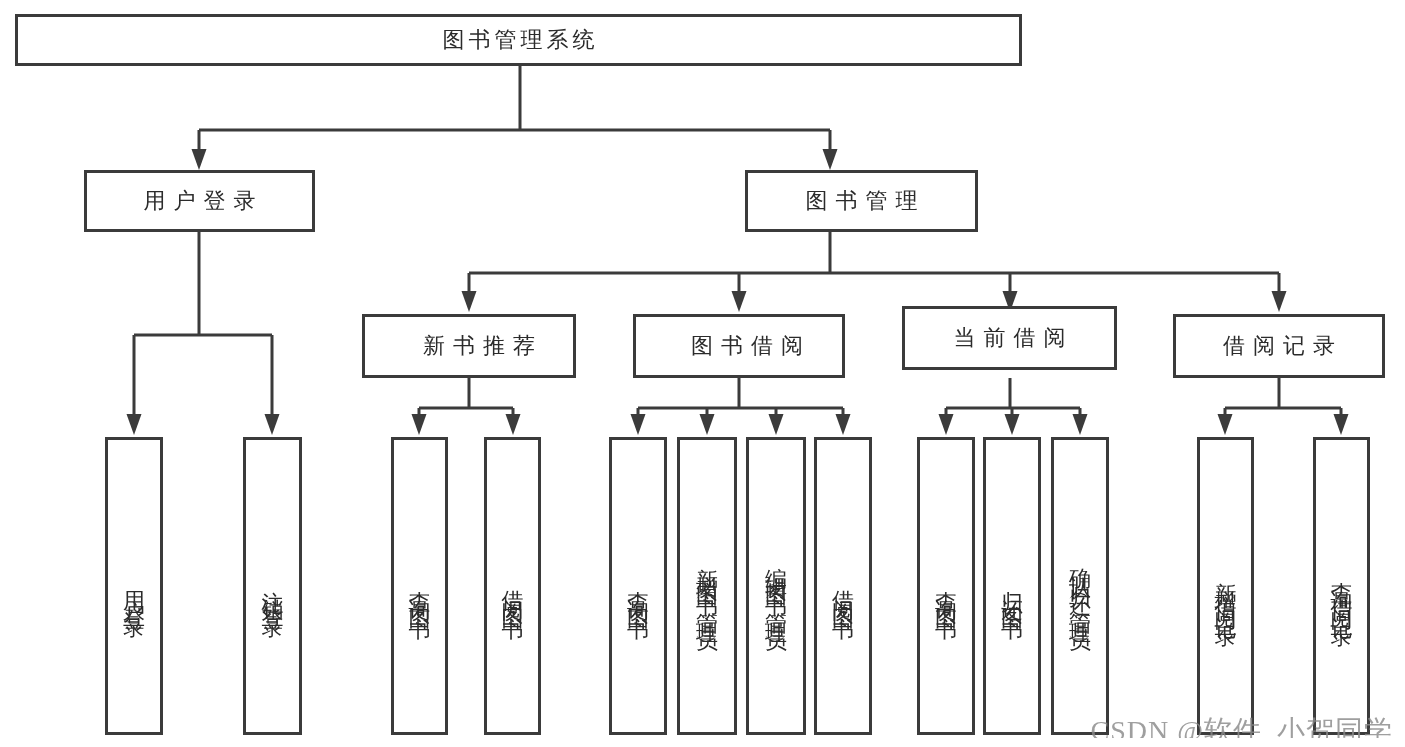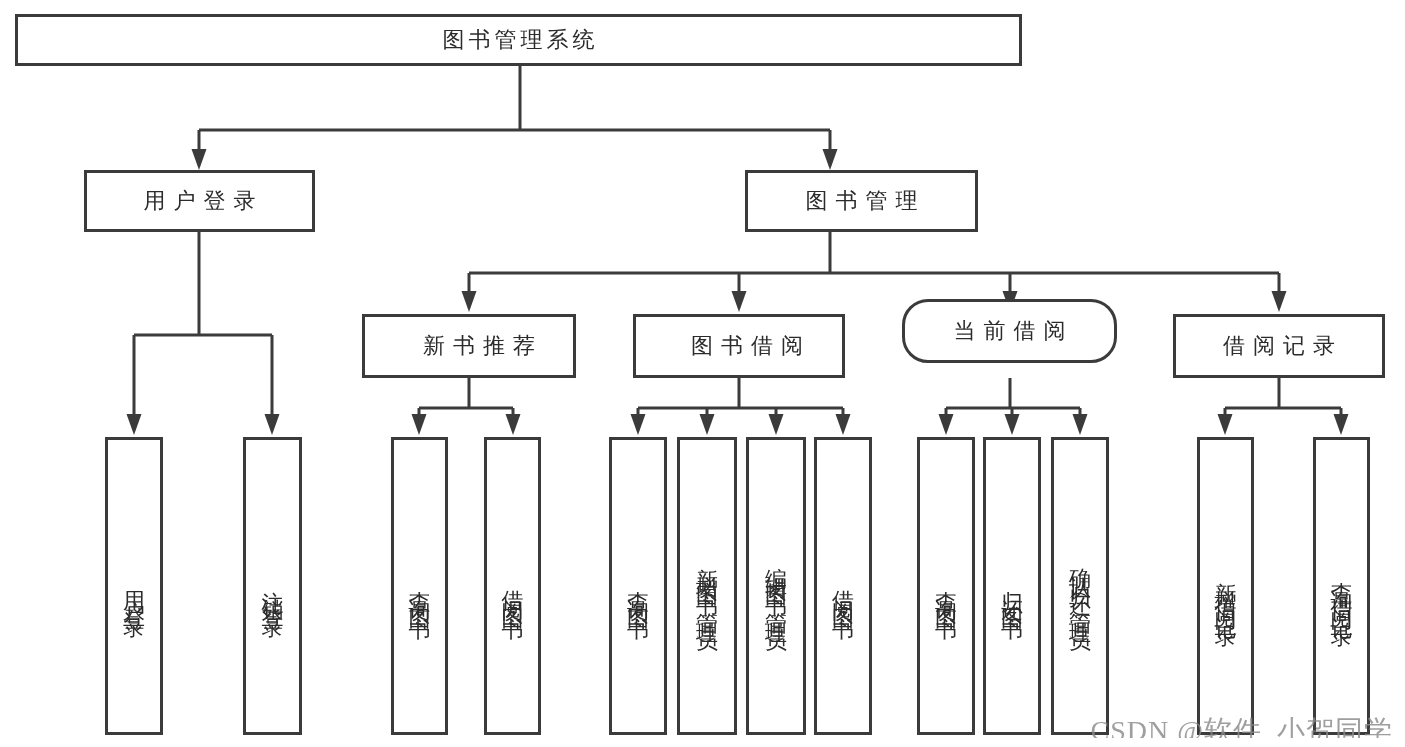--- a/index.html
+++ b/index.html
@@ -90,21 +90,21 @@
   <div class="node hbox" style="left:713px;top:170px;width:233px;height:62px;margin-left:32px;">
     <span class="lbl">图书管理</span>
   </div>
 
   <div class="node hbox" style="left:362px;top:314px;width:214px;height:64px;padding-left:20px;">
     <span class="lbl">新书推荐</span>
   </div>
   <div class="node hbox" style="left:633px;top:314px;width:212px;height:64px;padding-left:16px;">
     <span class="lbl">图书借阅</span>
   </div>
-  <div class="node hbox" style="left:902px;top:299px;width:215px;height:64px;border-radius:26px;">
+  <div class="node hbox" style="left:902px;top:306px;width:215px;height:64px;">
     <span class="lbl">当前借阅</span>
   </div>
   <div class="node hbox" style="left:1173px;top:314px;width:212px;height:64px;">
     <span class="lbl">借阅记录</span>
   </div>
 
   <div class="node vbox" style="left:105px;top:437px;width:58px;height:298px;">
     <span class="lbl">用户登录</span>
   </div>
   <div class="node vbox" style="left:243px;top:437px;width:59px;height:298px;">

